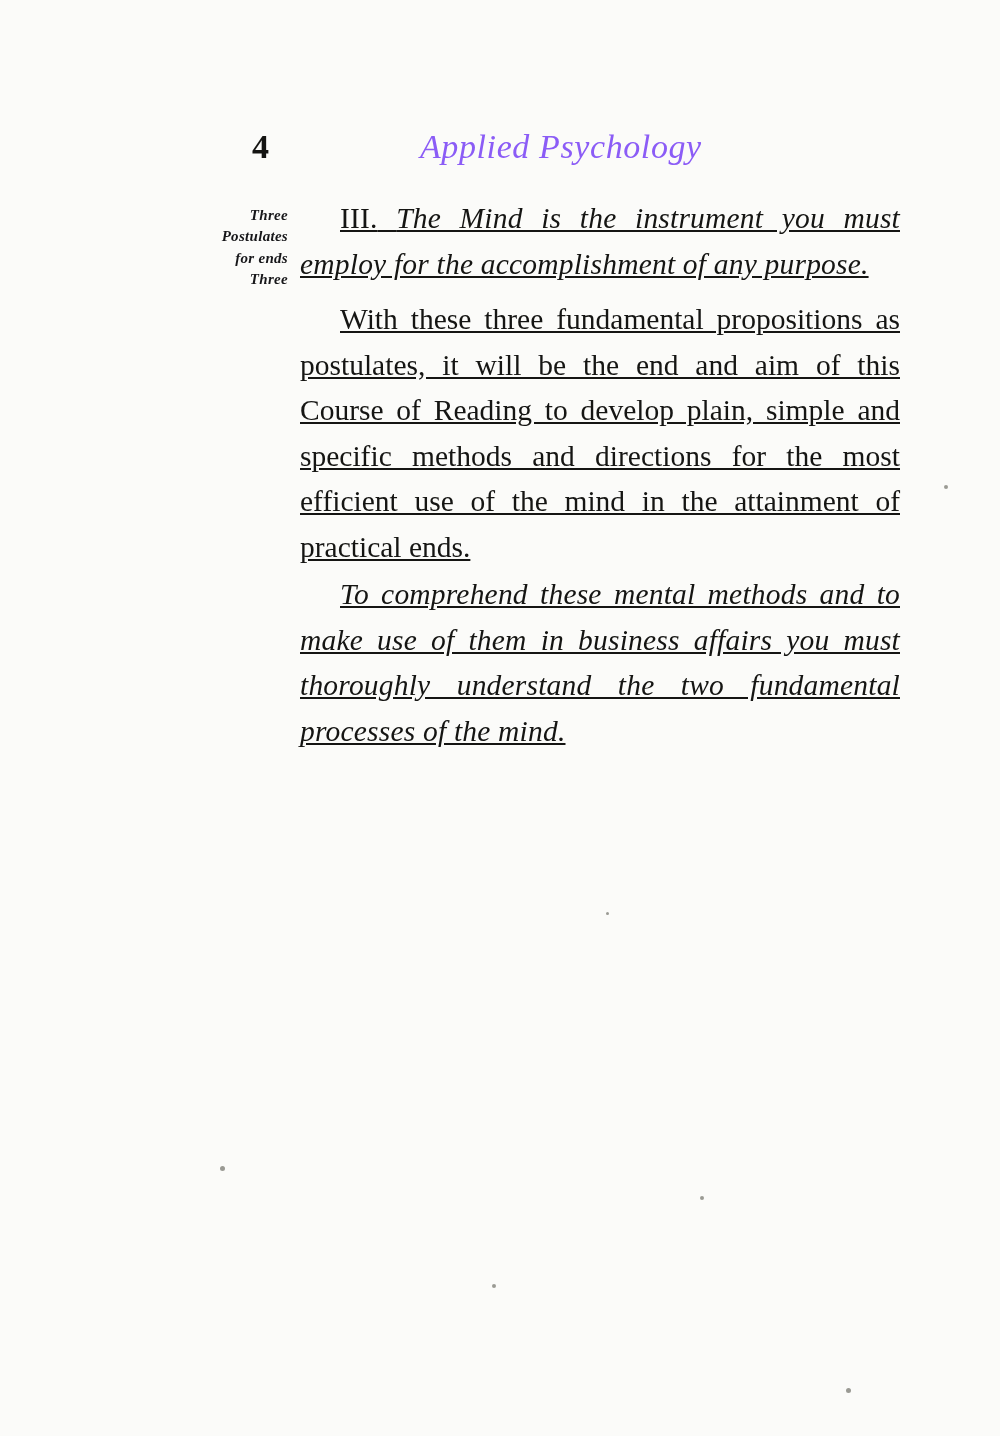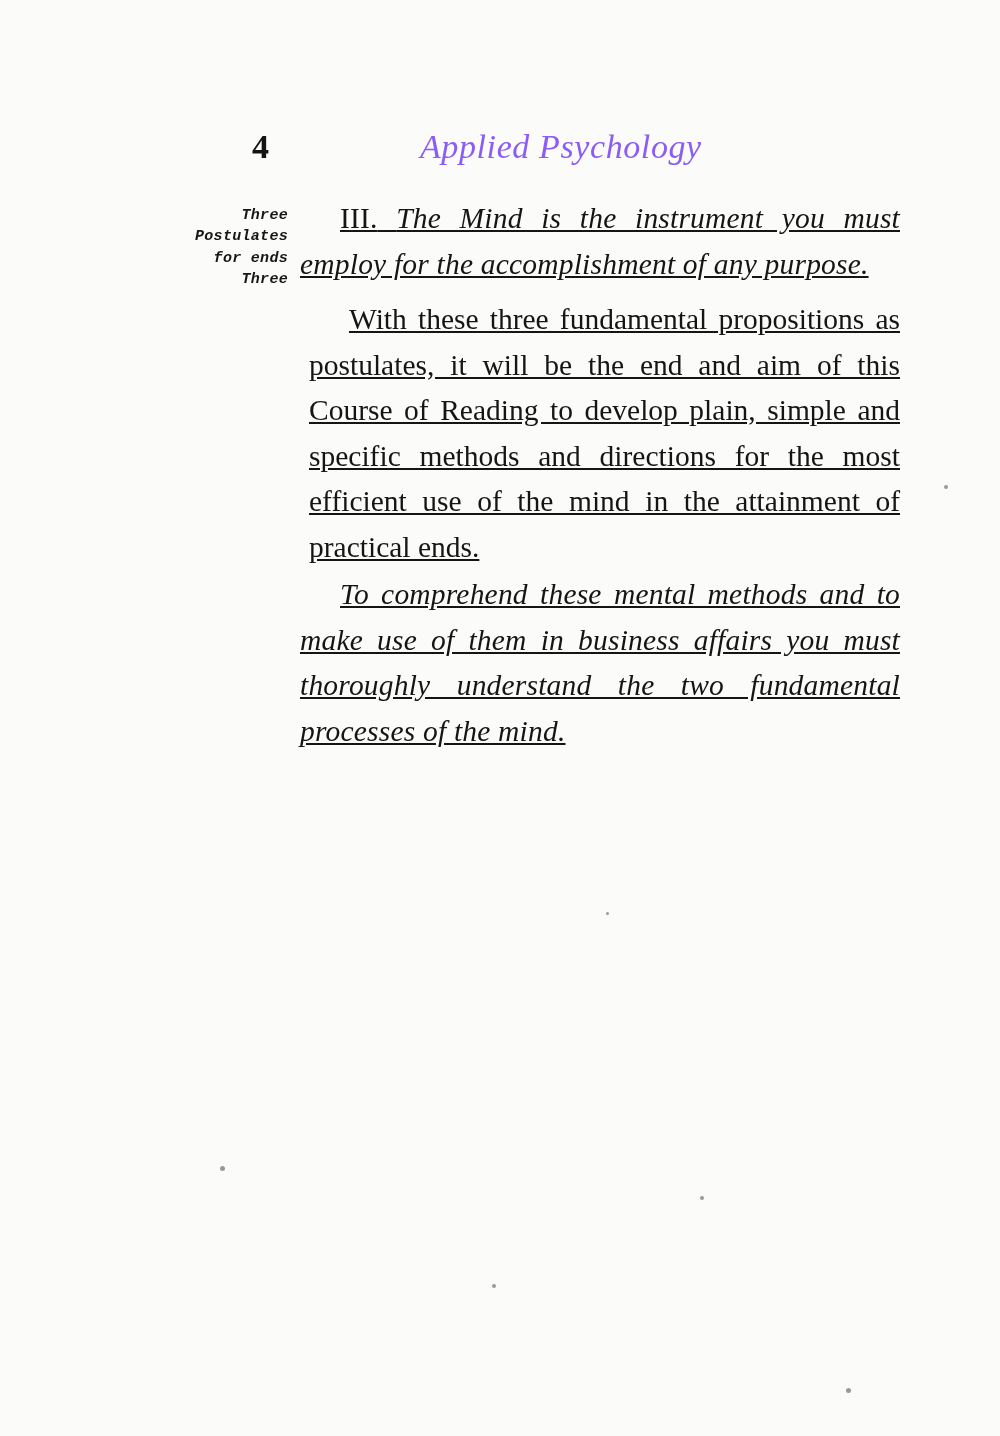--- a/index.html
+++ b/index.html
@@ -44,21 +44,21 @@
     white-space: nowrap;
   }
 
   
   .sidenote {
     position: absolute;
     left: 148px;
     top: 205px;
     width: 140px;
     text-align: right;
-    font-family: Liberation Mono, monospace;
+    font-family: Liberation Serif, serif;
     font-style: italic;
     font-weight: bold;
     font-size: 15px;
     line-height: 1.42;
     letter-spacing: 0.3px;
     color: #17171a;
   }
   .sidenote div { white-space: nowrap; }
 
   
@@ -74,21 +74,21 @@
     line-height: 45.5px;
     text-align: justify;
     text-justify: inter-word;
     color: #151513;
   }
   p.indent { text-indent: 40px; text-decoration: underline; }
   p.italic {
     font-style: italic;
     letter-spacing: 0.2px;
   }
-  p.roman { font-style: normal; margin-left: 9px; }
+  p.roman { font-style: normal; }
   .lead-roman {
     font-style: normal;
     font-weight: normal;
   }
   .blk { margin-top: 10px; }
 
   
   .speck {
     position: absolute;
     background: #7a7a72;

